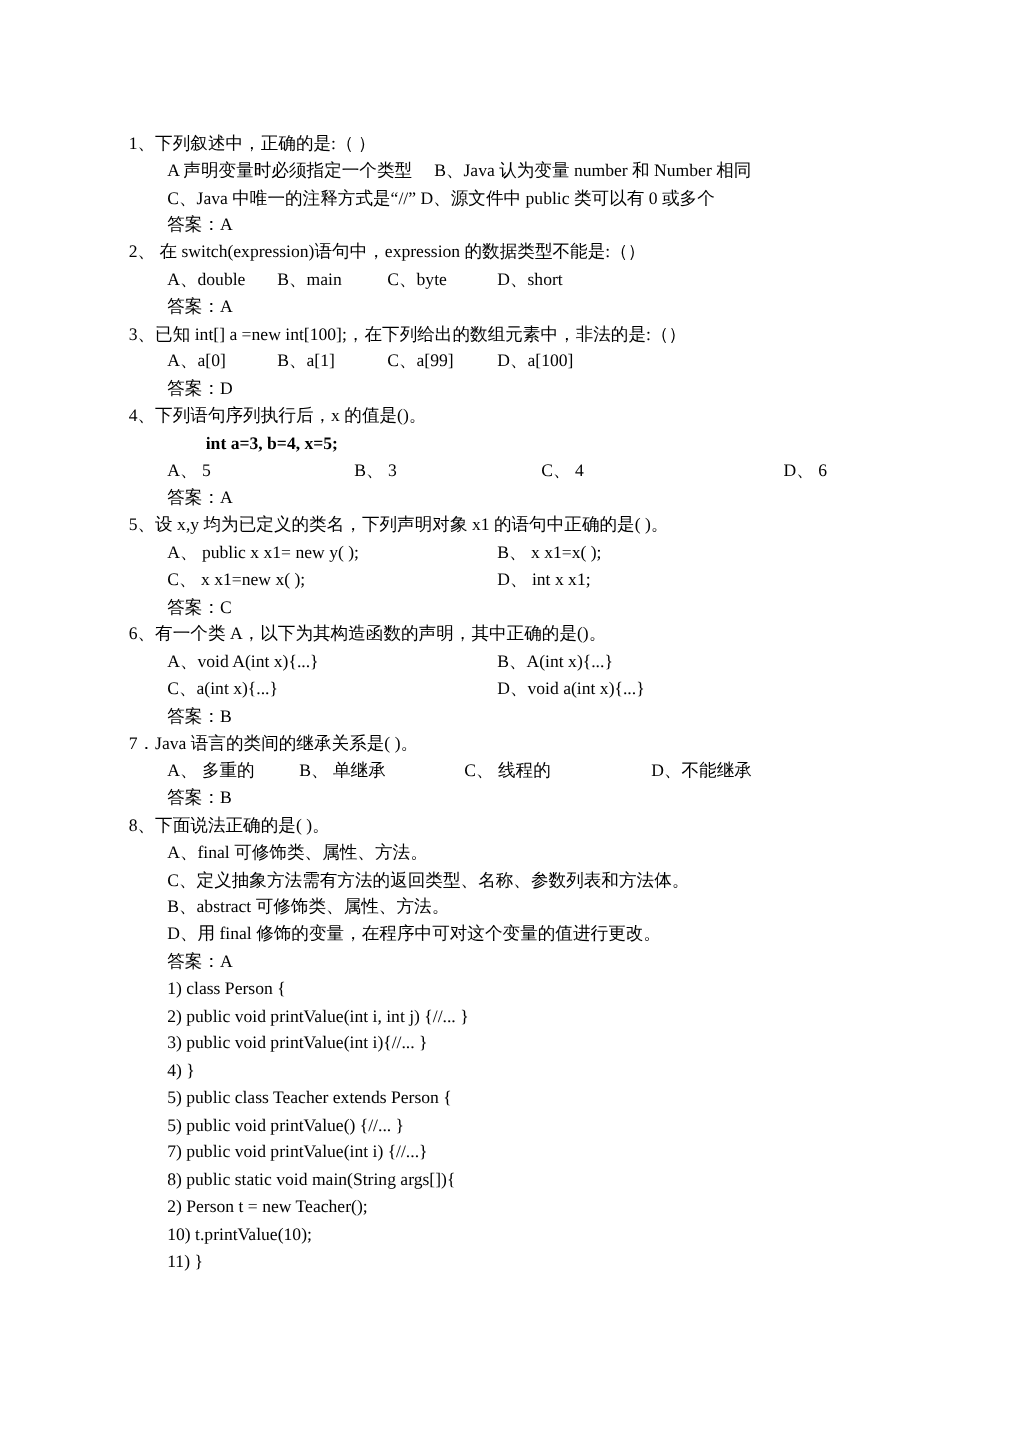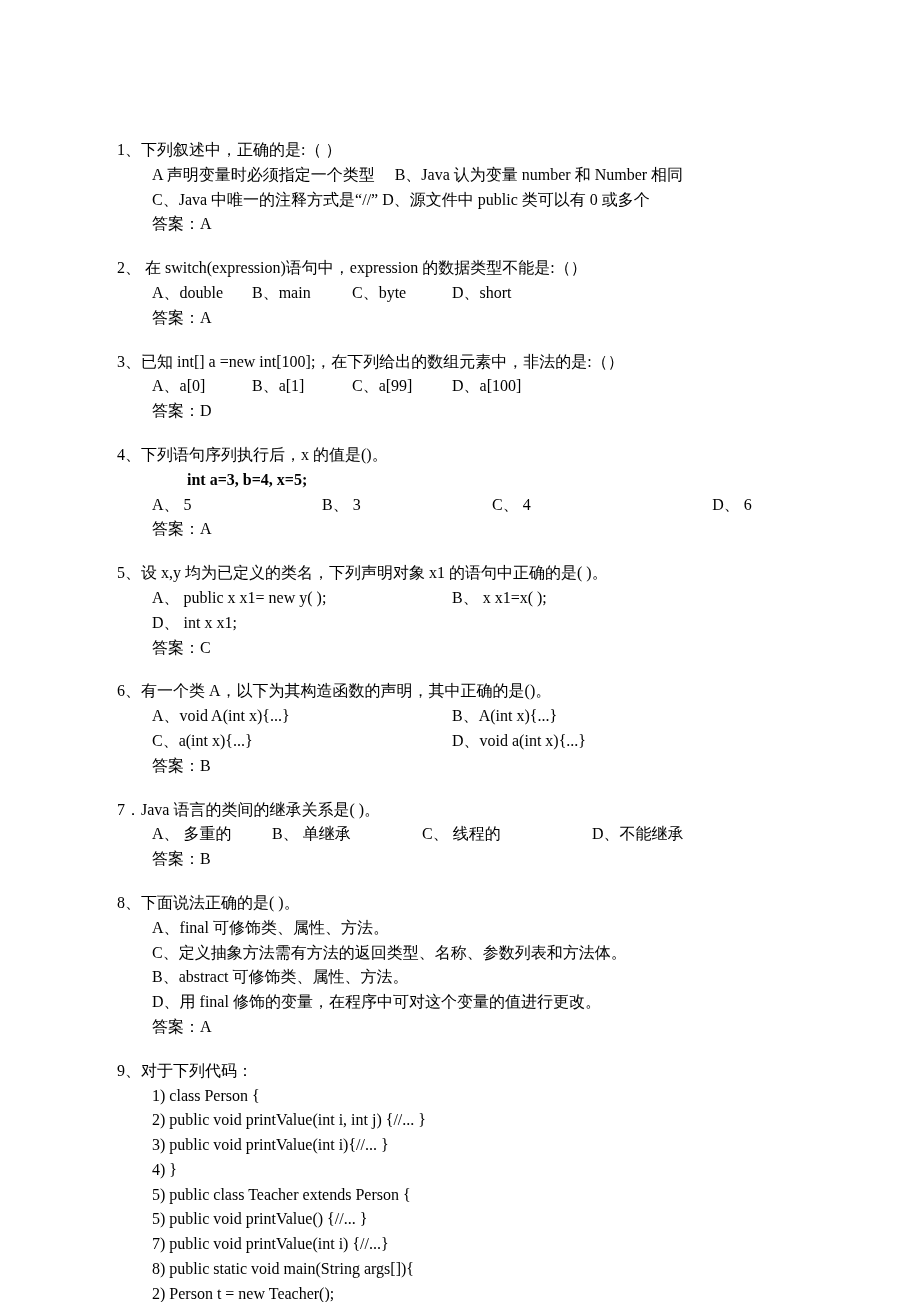--- a/index.html
+++ b/index.html
@@ -14,21 +14,20 @@
     color: #000;
     line-height: 1.55;
     padding: 119px 0 80px 0;
   }
   .page {
     margin-left: 117px;
     margin-right: 100px;
   }
   .stem {
     display: block;
-    margin-top: 19px;
   }
   .indent {
     padding-left: 35px;
   }
   .indent2 {
     padding-left: 70px;
     font-weight: bold;
   }
   .indent-code {
     padding-left: 35px;
@@ -107,20 +106,21 @@
     <div class="indent">答案：A</div>
   </div>
 
   <div>
     <div class="stem">5、设  x,y 均为已定义的类名，下列声明对象 x1 的语句中正确的是( )。</div>
     <div class="indent twocol">
       <span class="left">A、  public x x1= new y( );</span>
       <span class="right">B、  x x1=x( );</span>
     </div>
     <div class="indent twocol">
+      <span class="left">C、  x x1=new x( );</span>
       <span class="right">D、  int x x1;</span>
     </div>
     <div class="indent">答案：C</div>
   </div>
 
   <div>
     <div class="stem">6、有一个类 A，以下为其构造函数的声明，其中正确的是()。</div>
     <div class="indent twocol">
       <span class="left">A、void A(int x){...}</span>
       <span class="right">B、A(int x){...}</span>
@@ -146,21 +146,20 @@
   <div>
     <div class="stem">8、下面说法正确的是( )。</div>
     <div class="indent">A、final  可修饰类、属性、方法。</div>
     <div class="indent">C、定义抽象方法需有方法的返回类型、名称、参数列表和方法体。</div>
     <div class="indent">B、abstract 可修饰类、属性、方法。</div>
     <div class="indent">D、用 final 修饰的变量，在程序中可对这个变量的值进行更改。</div>
     <div class="indent">答案：A</div>
   </div>
 
   <div>
-    <div class="stem">9、对于下列代码：</div>
     <div class="indent-code">1) class Person {</div>
     <div class="indent-code">2) public void printValue(int i, int j) {//... }</div>
     <div class="indent-code">3) public void printValue(int i){//... }</div>
     <div class="indent-code">4) }</div>
     <div class="indent-code">5) public class Teacher extends Person {</div>
     <div class="indent-code">5) public void printValue() {//... }</div>
     <div class="indent-code">7) public void printValue(int i) {//...}</div>
     <div class="indent-code">8) public static void main(String args[]){</div>
     <div class="indent-code">2) Person t = new Teacher();</div>
     <div class="indent-code">10) t.printValue(10);</div>

